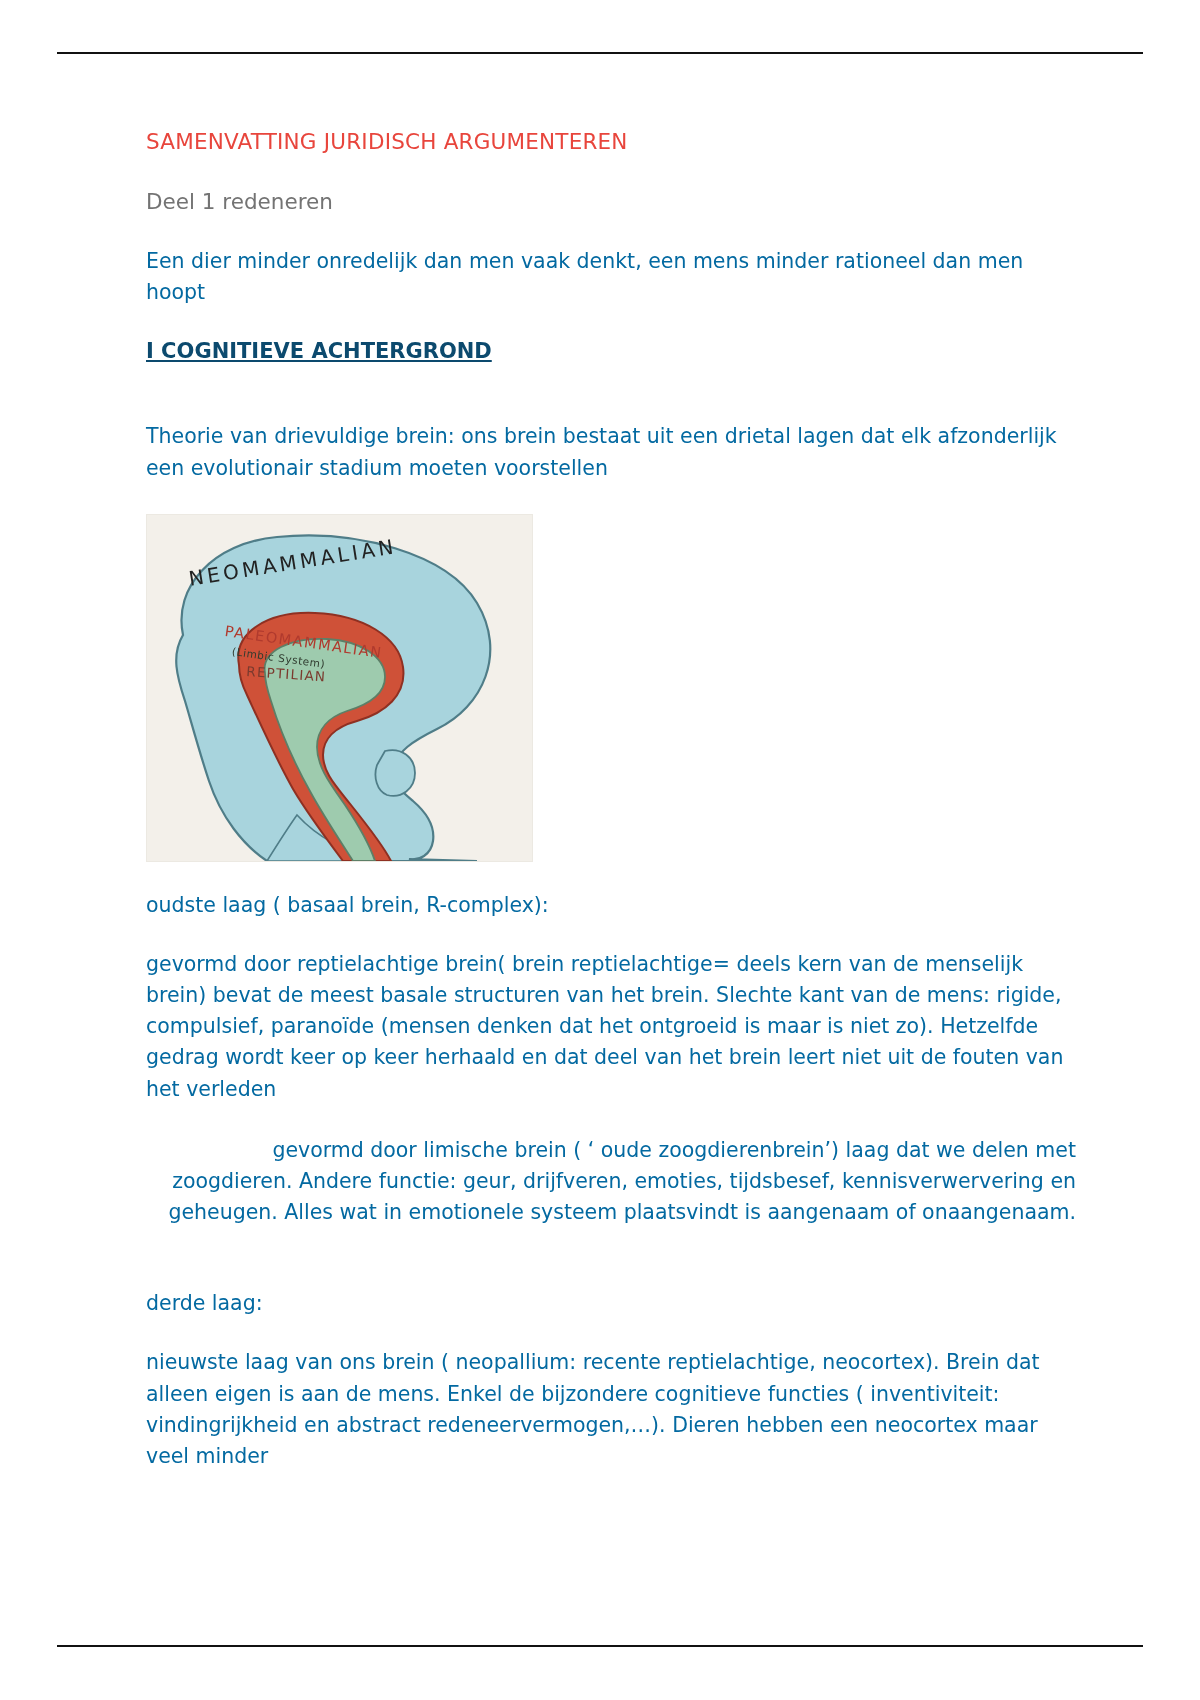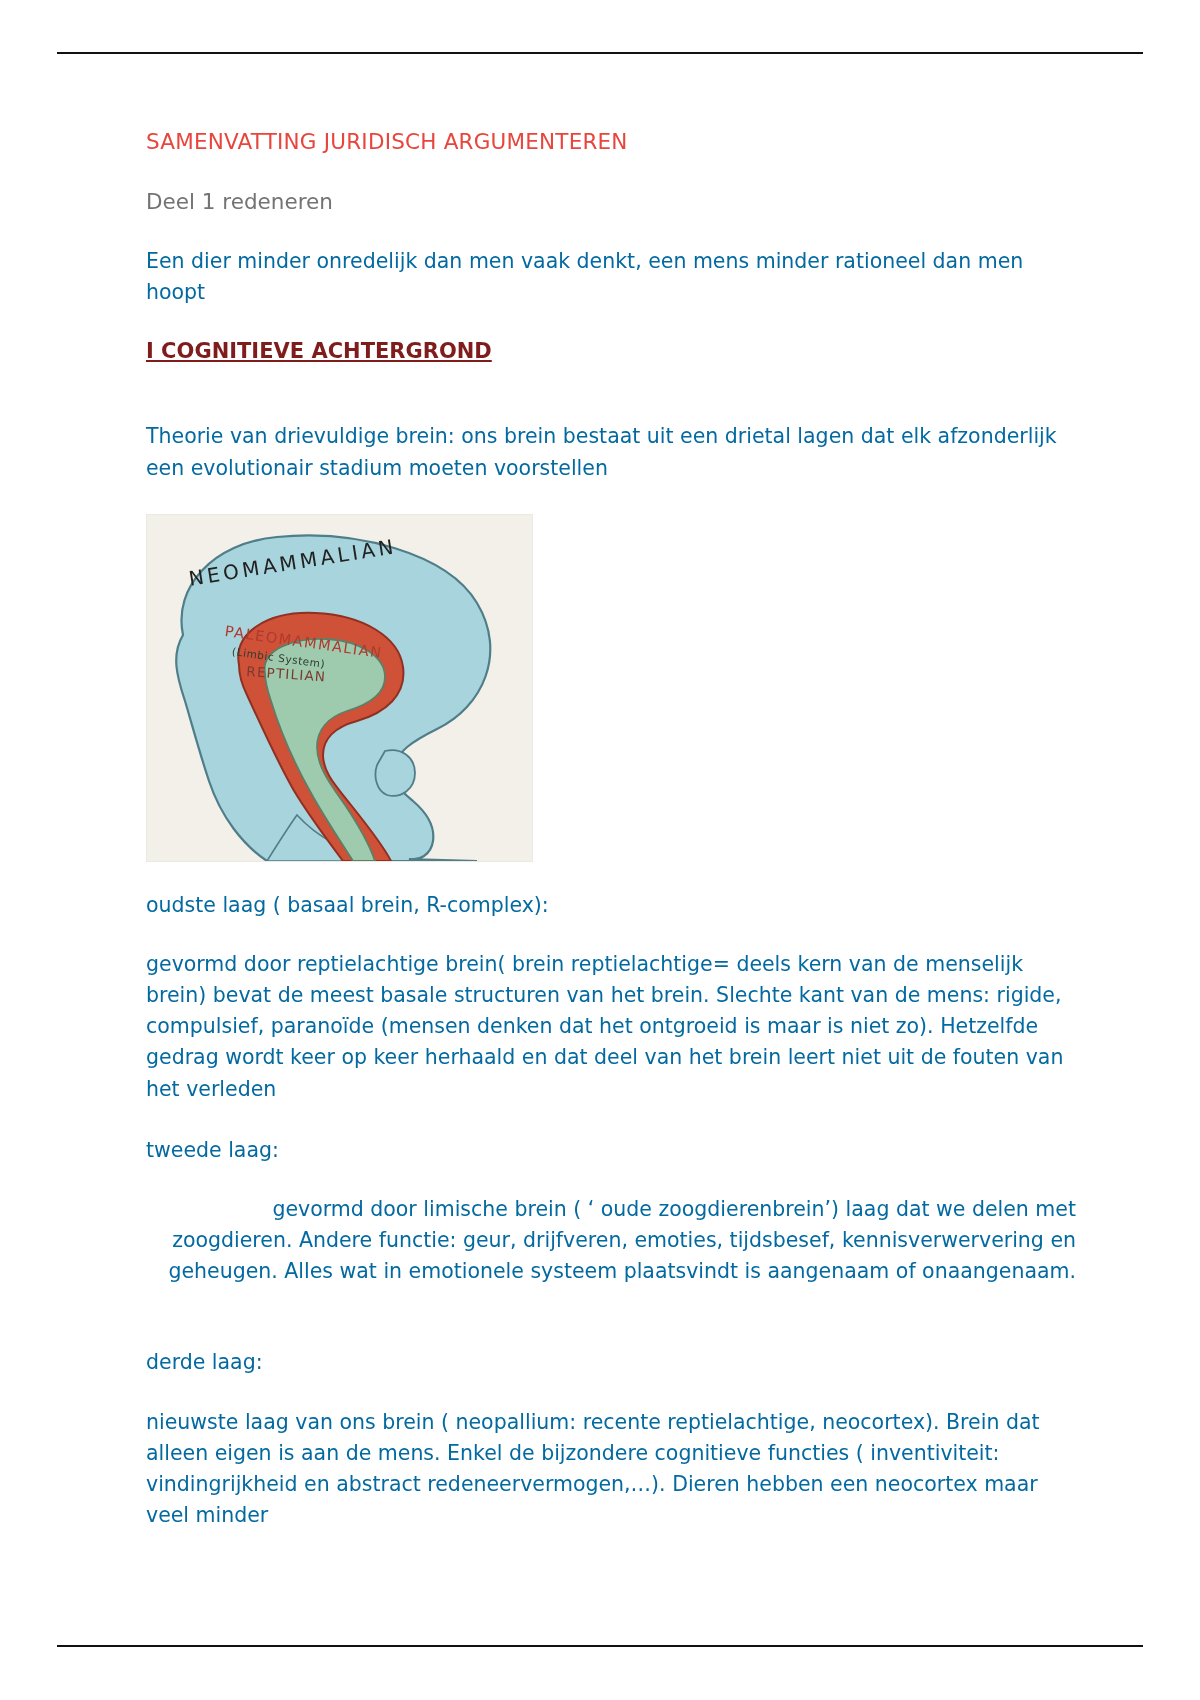--- a/index.html
+++ b/index.html
@@ -57,21 +57,21 @@
   }
   p.body-text {
     font-size: 20.5px;
     line-height: 1.52;
     margin: 0 0 30px 0;
     color: #0369a1;
   }
   h3.section-blue {
     font-size: 21px;
     font-weight: 700;
-    color: #7f1d1d;
+    color: #0c4a6e;
     text-decoration: underline;
     margin: 0 0 28px 0;
     line-height: 1.3;
     display: inline-block;
   }
   .blue-wrap { margin: 0 0 28px 0; }
 
   
   .figure {
     width: 387px;
@@ -197,20 +197,19 @@
 
       <span class="fig-label lbl-neo">NEOMAMMALIAN</span>
       <span class="fig-label lbl-paleo">PALEOMAMMALIAN</span>
       <span class="fig-label lbl-limbic">(Limbic  System)</span>
       <span class="fig-label lbl-rept">REPTILIAN</span>
     </div>
 
     <p class="body-text tight">oudste laag ( basaal brein, R-complex):</p>
     <p class="body-text">gevormd door reptielachtige brein( brein reptielachtige= deels kern van de menselijk brein) bevat de meest basale structuren van het brein. Slechte kant van de mens: rigide, compulsief, paranoïde (mensen denken dat het ontgroeid is maar is niet zo).  Hetzelfde gedrag wordt keer op keer herhaald en dat deel van het brein leert niet uit de fouten van het verleden</p>
 
-    <p class="body-text tight">tweede laag:</p>
     <p class="body-text gap-after">gevormd door limische brein ( ‘ oude zoogdierenbrein’) laag dat we delen met zoogdieren. Andere functie: geur, drijfveren, emoties, tijdsbesef, kennisverwervering en geheugen. Alles wat in emotionele systeem plaatsvindt is aangenaam of onaangenaam.</p>
 
     <p class="body-text tight">derde laag:</p>
     <p class="body-text">nieuwste laag van ons brein ( neopallium: recente reptielachtige, neocortex). Brein dat alleen eigen is aan de mens. Enkel de bijzondere cognitieve functies ( inventiviteit: vindingrijkheid en abstract redeneervermogen,…). Dieren hebben een neocortex maar veel minder</p>
 
   </div>
 </div>
 
 </body></html>

